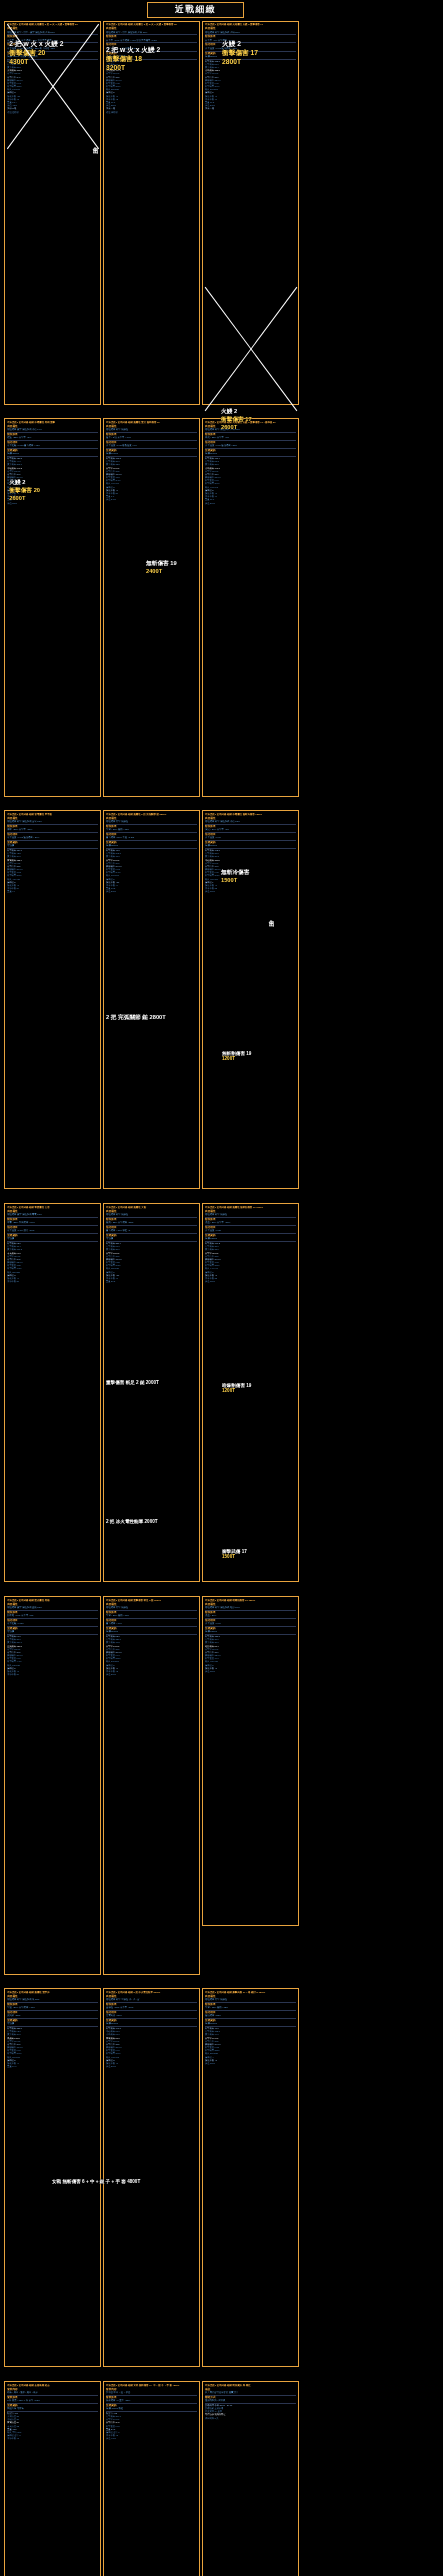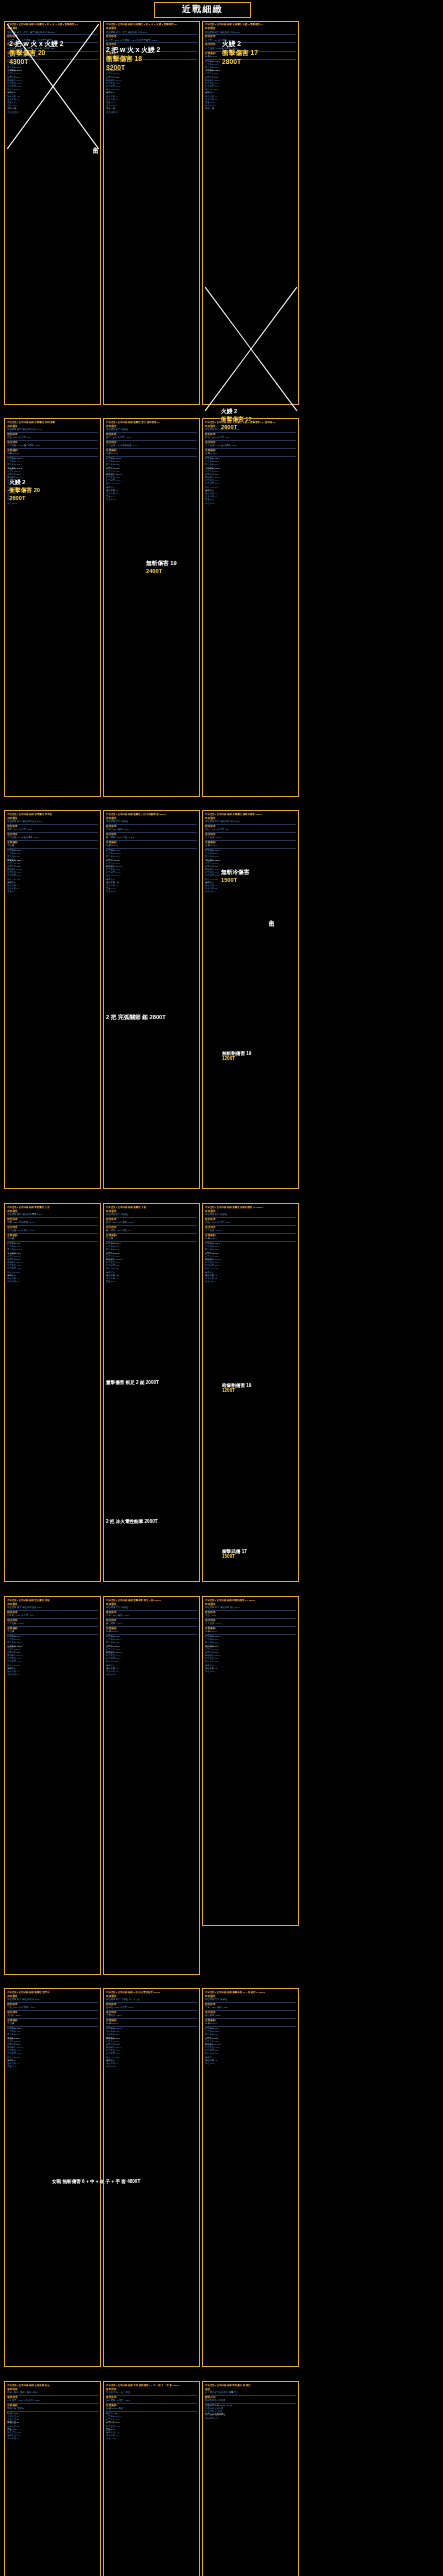--- a/index.html
+++ b/index.html
@@ -13,21 +13,21 @@
     color: #cfd6e4;
     position: relative;
     width: 444px;
     height: 3175px;
     overflow: hidden;
   }
 
   
   .title-banner {
     position: absolute;
-    left: 154px; top: 2.1px;
+    left: 147px; top: 2.1px;
     width: 97px; height: 15.5px;
     border: 1px solid #e8a33d;
     background: #050505;
     color: #ffffff;
     font-size: 8.8px;
     font-weight: bold;
     letter-spacing: 1.5px;
     display: flex;
     align-items: center;
     justify-content: center;

